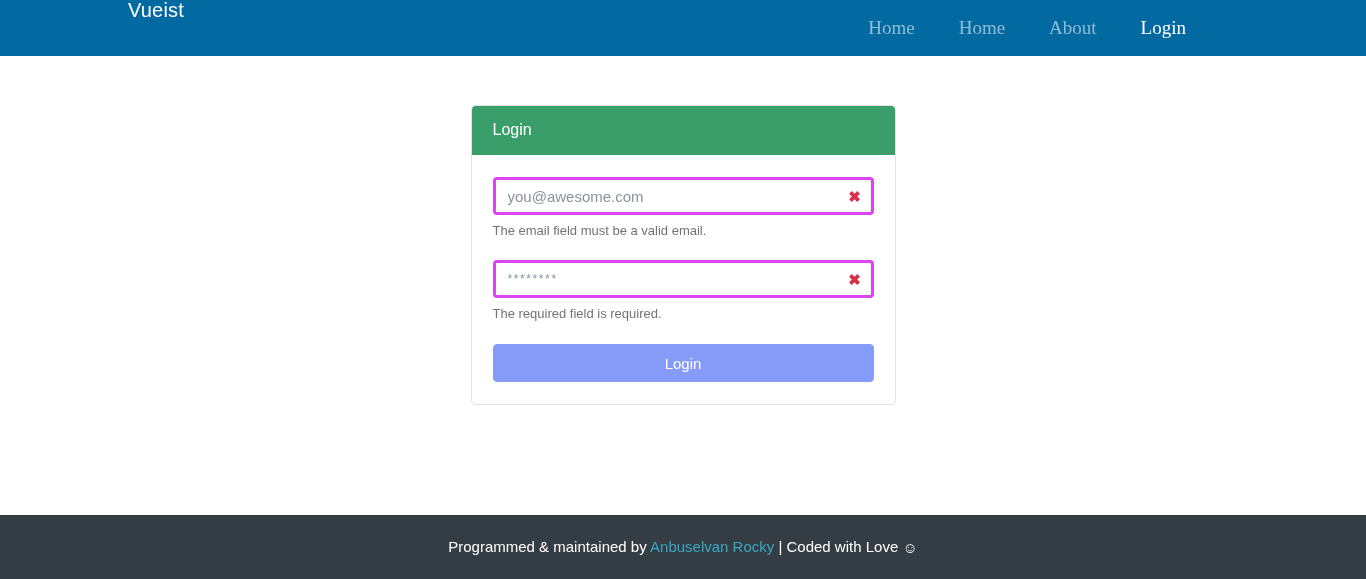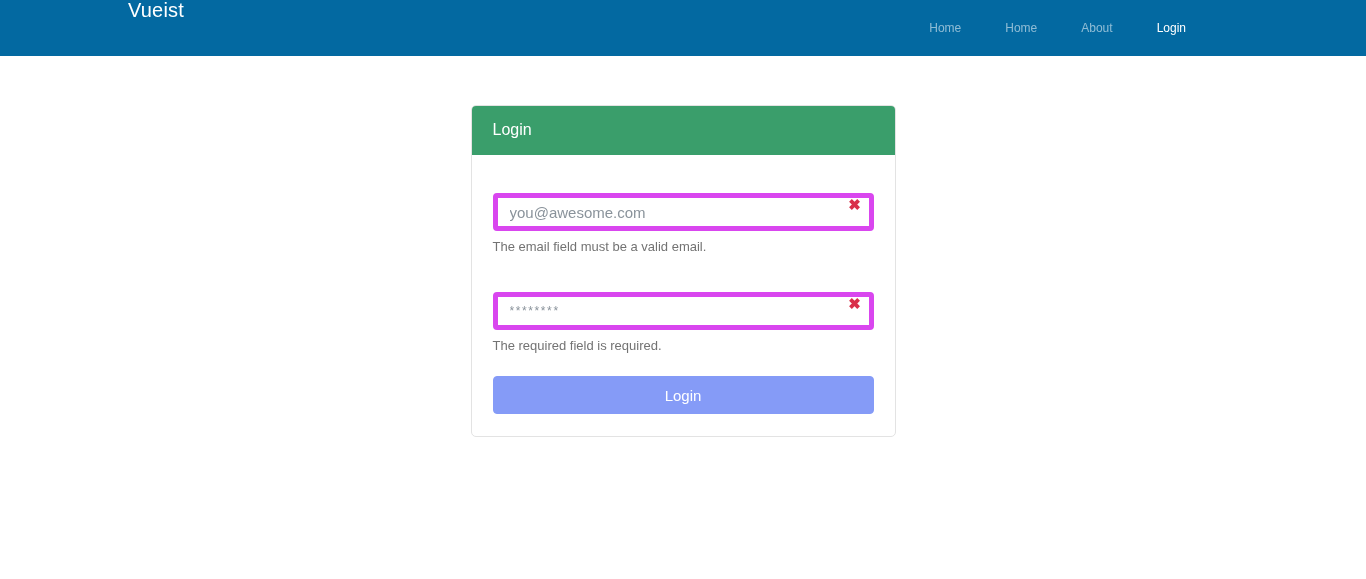--- a/index.html
+++ b/index.html
@@ -41,26 +41,27 @@
     white-space: nowrap;
     cursor: pointer;
   }
   .nav-links {
     display: flex;
     align-items: center;
     gap: 0px;
   }
   .nav-link {
     color: rgba(255,255,255,0.55);
-    font-size: 12px;
+    font-size: 19px;
     line-height: 16px;
     padding: 8px 22px;
     white-space: nowrap;
     cursor: pointer;
     text-decoration: none;
+    font-family: Liberation Serif, serif;
   }
   .nav-link.active {
     color: #ffffff;
   }
 
   
   .main {
     flex: 1 1 auto;
     background: #ffffff;
     display: flex;
@@ -100,29 +101,28 @@
     margin: 0 0 9px 0;
   }
 
   .input-wrap {
     position: relative;
     width: 100%;
   }
   .form-input {
     width: 100%;
     height: 38px;
-    border: 5px solid #d946ef;
+    border: 3px solid #d946ef;
     border-radius: 4px;
     padding: 6px 40px 6px 12px;
     font-family: "Liberation Sans", sans-serif;
     font-size: 15px;
     color: #495057;
     background: #ffffff;
     outline: none;
-    margin-top: 16px;
   }
   .form-input::placeholder {
     color: #8a939b;
     opacity: 1;
   }
   .form-input.pw {
     font-size: 12px;
     letter-spacing: 1.6px;
     color: #8a939b;
   }
@@ -233,14 +233,17 @@
           </div>
           <span class="error-text">The required field is required.</span>
         </div>
 
         <button class="btn-login">Login</button>
 
       </div>
     </div>
   </div>
 
+  <div class="footer">
+    <div class="footer-text"><span>Programmed &amp; maintained by </span><a class="footer-link">Anbuselvan Rocky</a><span> | Coded with Love </span><span class="smiley">☺</span></div>
+  </div>
 
 </div>
 
 </body></html>

